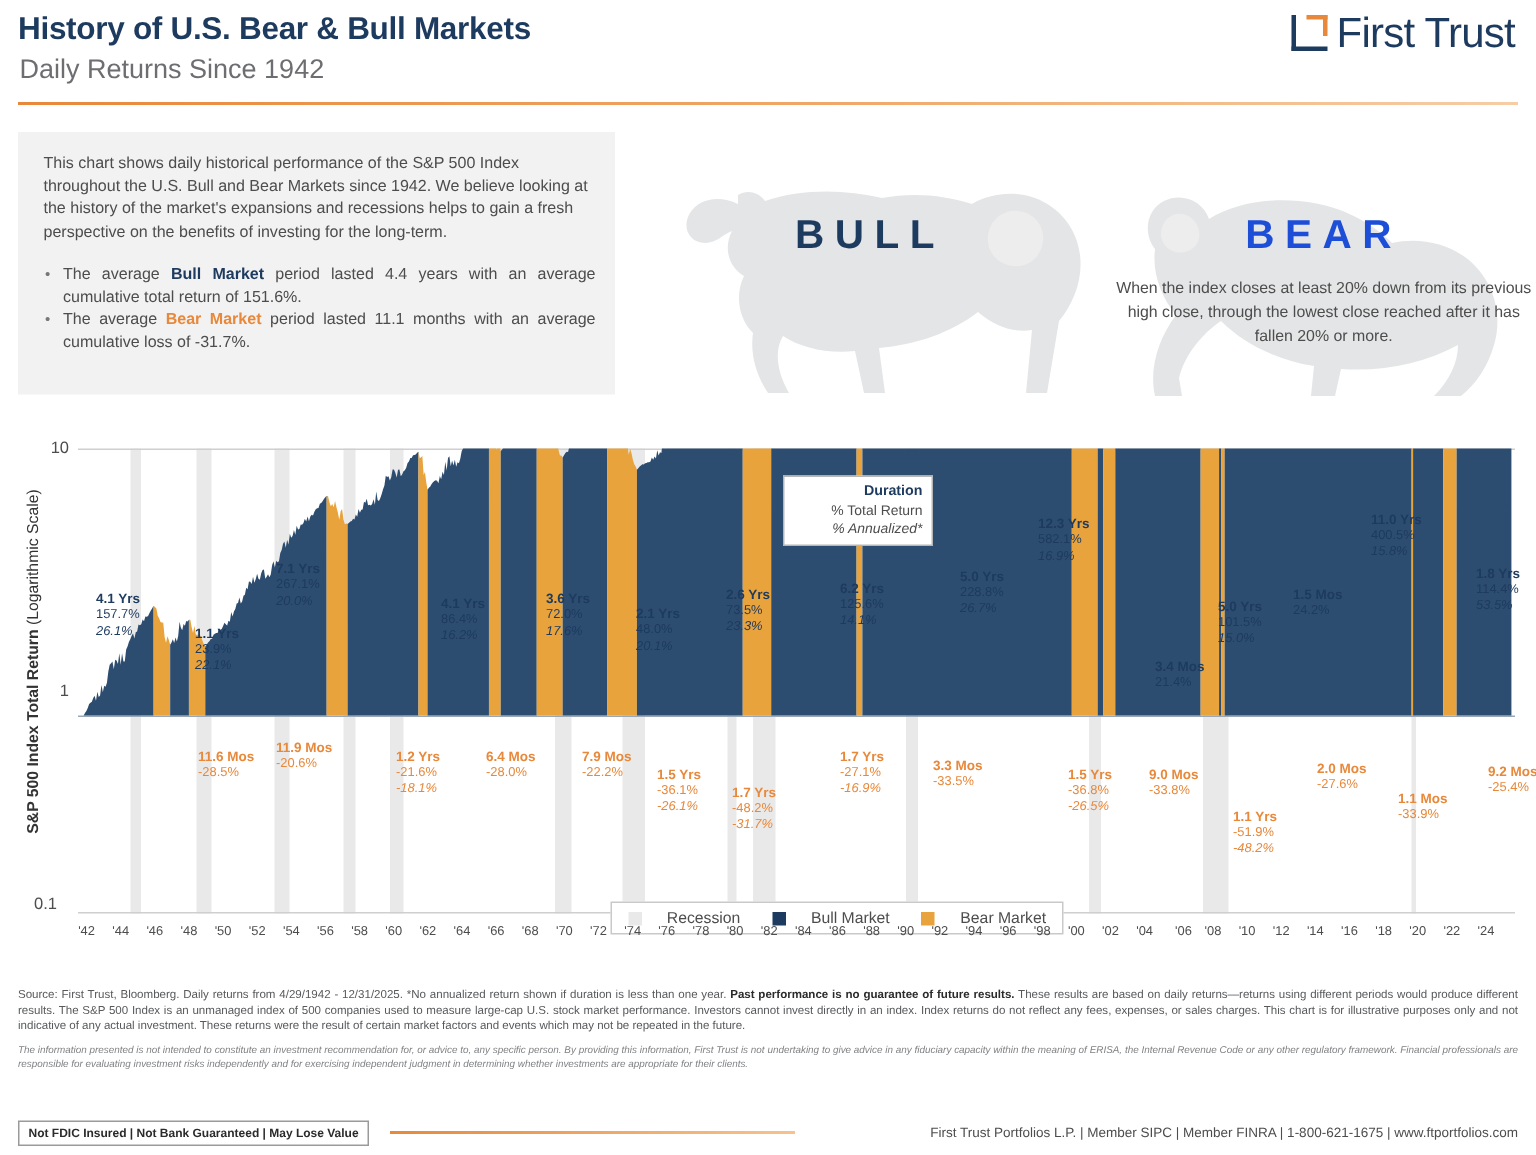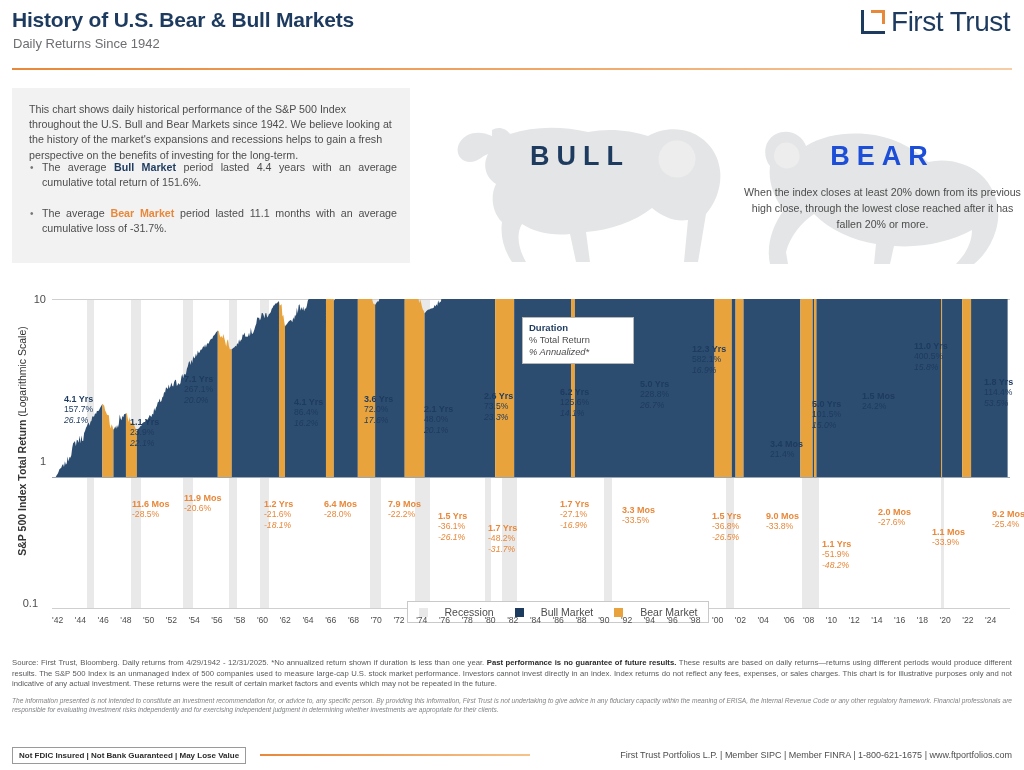--- a/index.html
+++ b/index.html
@@ -12,21 +12,21 @@
     position:relative;
   }
   
   #header{position:absolute;left:0;top:0;width:1024px;height:82px;}
   #title{
     position:absolute;left:12px;top:8px;
     font-size:21px;font-weight:bold;color:#1d3a5f;letter-spacing:-0.2px;
   }
   #subtitle{
     position:absolute;left:13px;top:36px;
-    font-size:13px;color:#6d6e71;
+    font-size:18px;color:#6d6e71;
   }
   #brand{
     position:absolute;right:14px;top:6px;
     display:flex;align-items:center;gap:6px;
   }
   #brand-mark{
     width:24px;height:24px;position:relative;
   }
   #brand-mark .bl{
     position:absolute;left:0;top:0;width:24px;height:24px;
@@ -53,21 +53,21 @@
     font-size:10.7px;line-height:15.2px;color:#4d4d4d;
   }
   .bullet{
     position:absolute;left:30px;width:355px;
     font-size:10.7px;line-height:15.2px;color:#4d4d4d;
     text-align:justify;
   }
   .bullet:before{
     content:"•";position:absolute;left:-12px;top:0;color:#777;font-size:10px;
   }
-  #b1{top:72px;}
+  #b1{top:88px;}
   #b2{top:118px;}
   .bull-em{color:#1d3a5f;font-weight:bold;}
   .bear-em{color:#e8883a;font-weight:bold;}
   
   .animal-panel{position:absolute;top:96px;height:170px;text-align:center;}
   #bull-panel{left:430px;width:300px;}
   #bear-panel{left:740px;width:285px;}
   .animal-silhouette{
     position:absolute;left:0;top:0;width:100%;height:100%;
     opacity:1;overflow:hidden;
@@ -97,21 +97,21 @@
   .gridline{position:absolute;left:0;width:958px;height:1px;background:#cfcfcf;}
   #svg-series{position:absolute;left:0;top:0;}
   .lbl{position:absolute;font-size:8.6px;line-height:10.4px;white-space:nowrap;}
   .lbl .d{font-weight:bold;font-size:9px;}
   .lbl .a{font-style:italic;}
   .bull-lbl{color:#1d3a5f;}
   .bear-lbl{color:#e8883a;}
   #duration-key{
     position:absolute;left:470px;top:18px;width:86px;
     border:1px solid #b6b6b6;background:#ffffff;
-    padding:4px 18px 5px 6px;text-align:left;line-height:12px;
+    padding:4px 6px 5px 6px;text-align:right;line-height:12px;
   }
   #duration-key .k1{font-size:9.5px;font-weight:bold;color:#1d3a5f;}
   #duration-key .k2{font-size:9.3px;color:#4d4d4d;}
   #duration-key .k3{font-size:9.3px;color:#4d4d4d;font-style:italic;}
   #legend{
     position:absolute;left:355px;top:302px;width:300px;height:20px;
     border:1px solid #c9c9c9;background:#fff;
     display:flex;align-items:center;justify-content:space-around;
     font-size:10.5px;color:#4d4d4d;
   }

